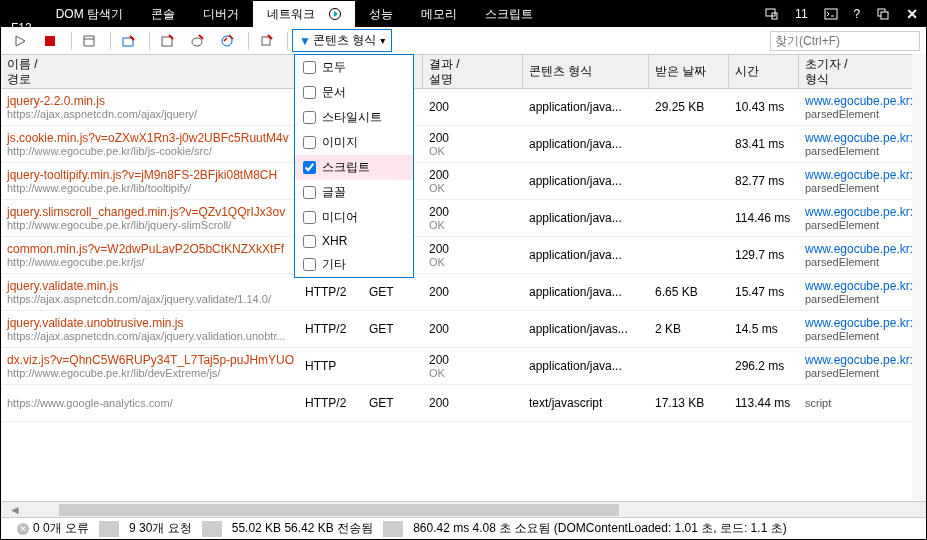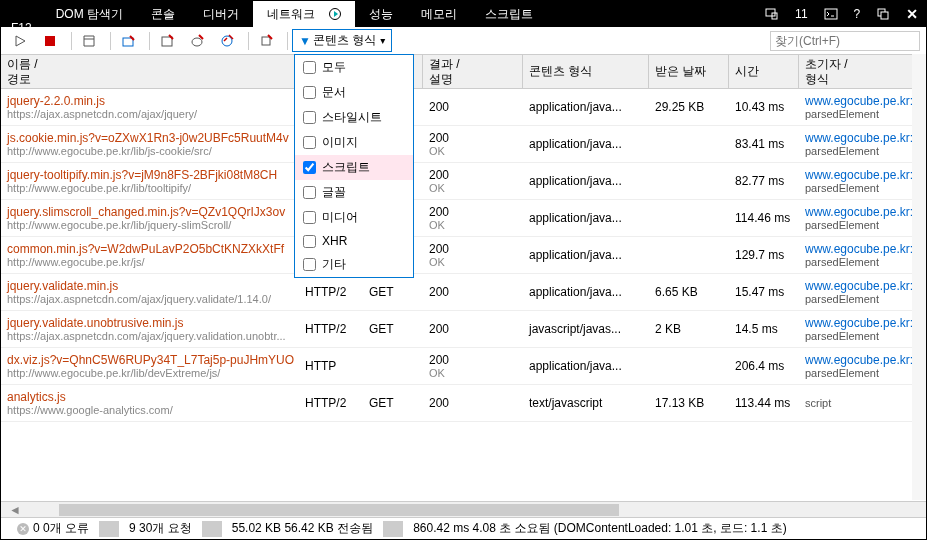--- a/index.html
+++ b/index.html
@@ -313,50 +313,49 @@
       <div class="col c-name name">
         <span class="n">jquery.validate.unobtrusive.min.js</span>
         <span class="p">https://ajax.aspnetcdn.com/ajax/jquery.validation.unobtr...</span>
       </div>
       <div class="col c-proto">HTTP/2</div>
       <div class="col c-meth">GET</div>
       <div class="col c-res">
         <span>200</span>
         <span style="color:#888;font-size:11px"></span>
       </div>
-      <div class="col c-ctype">javascript/javas...</div>
+      <div class="col c-ctype">application/javas...</div>
       <div class="col c-recv">2 KB</div>
       <div class="col c-time">14.5 ms</div>
       <div class="col c-init init">
         <span class="l">www.egocube.pe.kr:30</span>
         <span class="t">parsedElement</span>
       </div>
     </div>
     <div class="row">
       <div class="col c-name name">
         <span class="n">dx.viz.js?v=QhnC5W6RUPy34T_L7Taj5p-puJHmYUO</span>
         <span class="p">http://www.egocube.pe.kr/lib/devExtreme/js/</span>
       </div>
       <div class="col c-proto">HTTP</div>
       <div class="col c-meth"></div>
       <div class="col c-res">
         <span>200</span>
         <span style="color:#888;font-size:11px">OK</span>
       </div>
       <div class="col c-ctype">application/java...</div>
       <div class="col c-recv"></div>
-      <div class="col c-time">206.4 ms</div>
+      <div class="col c-time">296.2 ms</div>
       <div class="col c-init init">
         <span class="l">www.egocube.pe.kr:30</span>
         <span class="t">parsedElement</span>
       </div>
     </div>
     <div class="row">
       <div class="col c-name name">
-        <span class="n">analytics.js</span>
         <span class="p">https://www.google-analytics.com/</span>
       </div>
       <div class="col c-proto">HTTP/2</div>
       <div class="col c-meth">GET</div>
       <div class="col c-res">
         <span>200</span>
         <span style="color:#888;font-size:11px"></span>
       </div>
       <div class="col c-ctype">text/javascript</div>
       <div class="col c-recv">17.13 KB</div>

